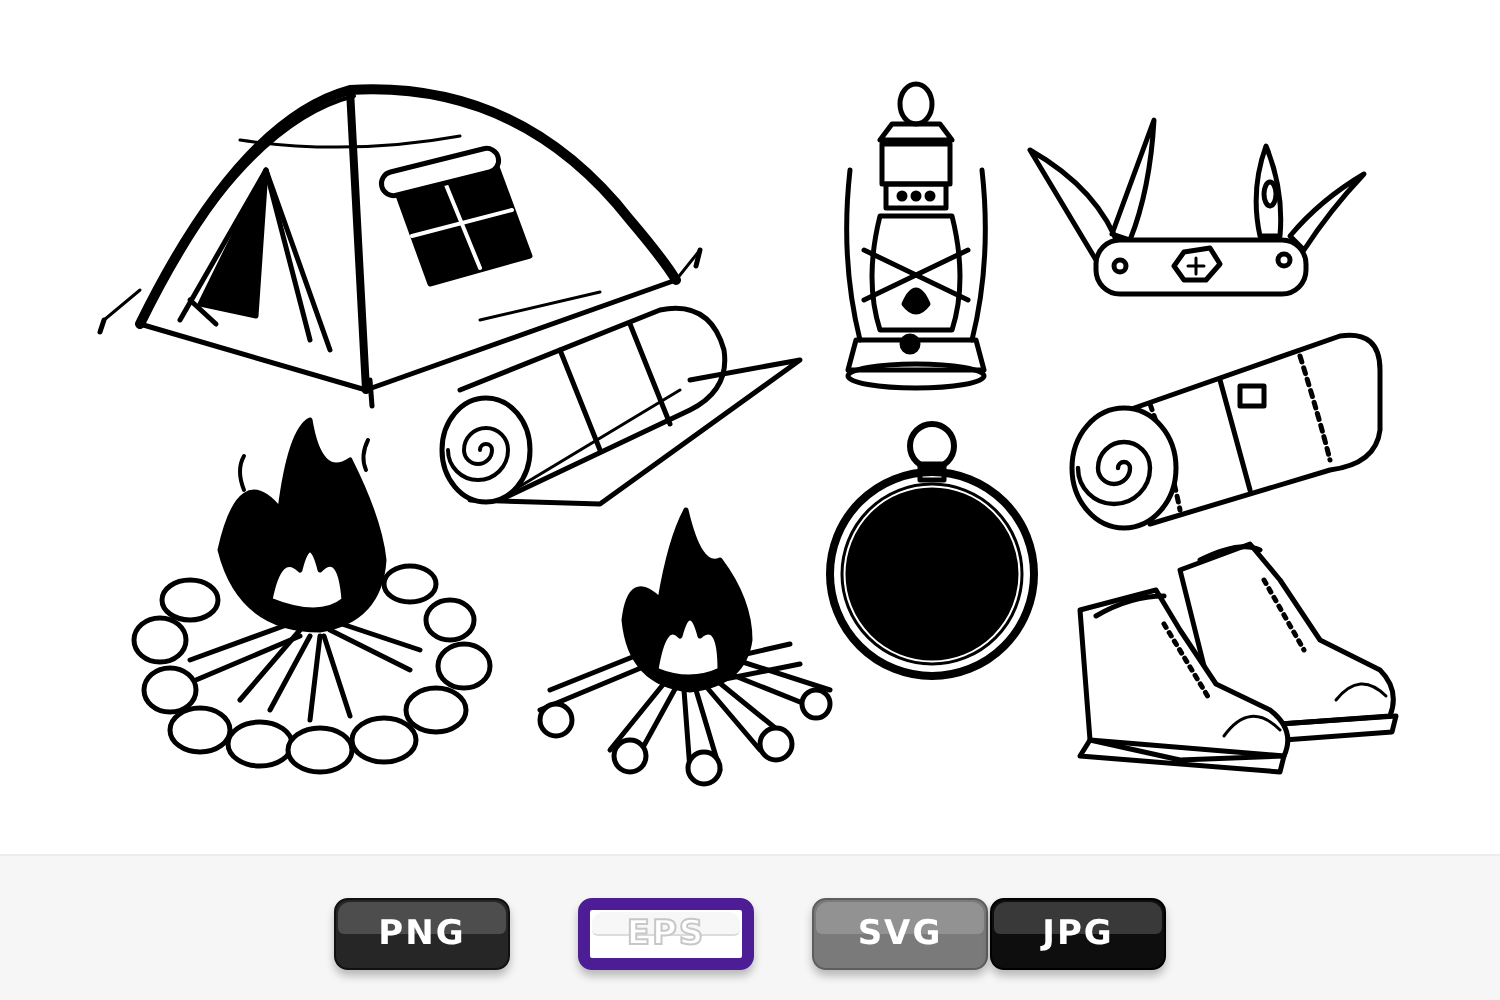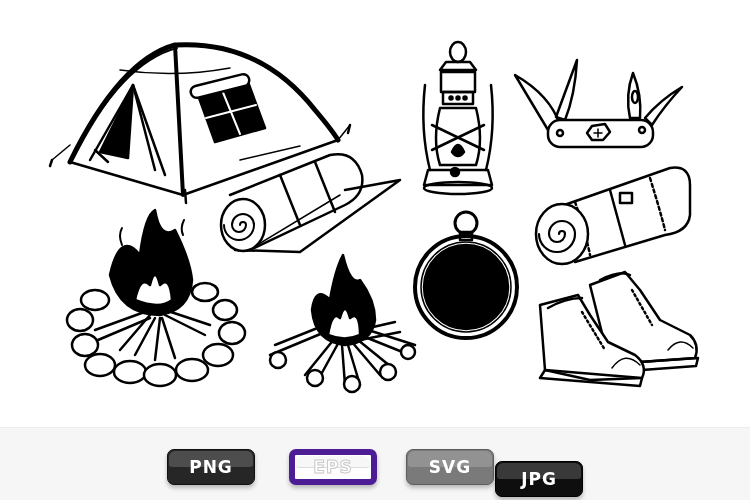--- a/index.html
+++ b/index.html
@@ -25,21 +25,21 @@
     .fmt-btn::before {
       content: ""; position: absolute; left: 1px; right: 1px; top: 1px; height: 46%;
       border-radius: 6px 6px 3px 3px; background: rgba(255,255,255,0.18);
     }
     .fmt-btn span { position: relative; z-index: 1; }
     .btn-png { left: 167px; background: #262626; border: 1px solid #111; color: #fff; }
     .btn-eps { left: 277px; background: #ffffff; border: 6px solid #4c1d95; color: #fff; margin-left: 12px; }
     .btn-eps::before { background: rgba(0,0,0,0.03); border-bottom: 1px solid #dcdcdc; }
     .btn-eps span { color: #fff; -webkit-text-stroke: 1px #c8c8c8; }
     .btn-svg { left: 406px; background: #7a7a7a; border: 1px solid #5e5e5e; color: #fff; }
-    .btn-jpg { left: 495px; background: #0e0e0e; border: 1px solid #000; color: #fff; margin-top: 12px; }
+    .btn-jpg { left: 495px; background: #0e0e0e; border: 1px solid #000; color: #fff; }
   </style>
 </head>
 <body>
 
 <div class="canvas">
   <svg width="750" height="427" viewBox="0 0 750 427" fill="none" stroke="#000" stroke-width="2.5" stroke-linecap="round" stroke-linejoin="round">
 
     <g>
       <path d="M70 162 Q120 60 175 45 Q260 40 315 110 Q332 130 338 140" stroke-width="5"></path>
       <path d="M72 158 Q122 62 177 48" stroke-width="2"></path>

